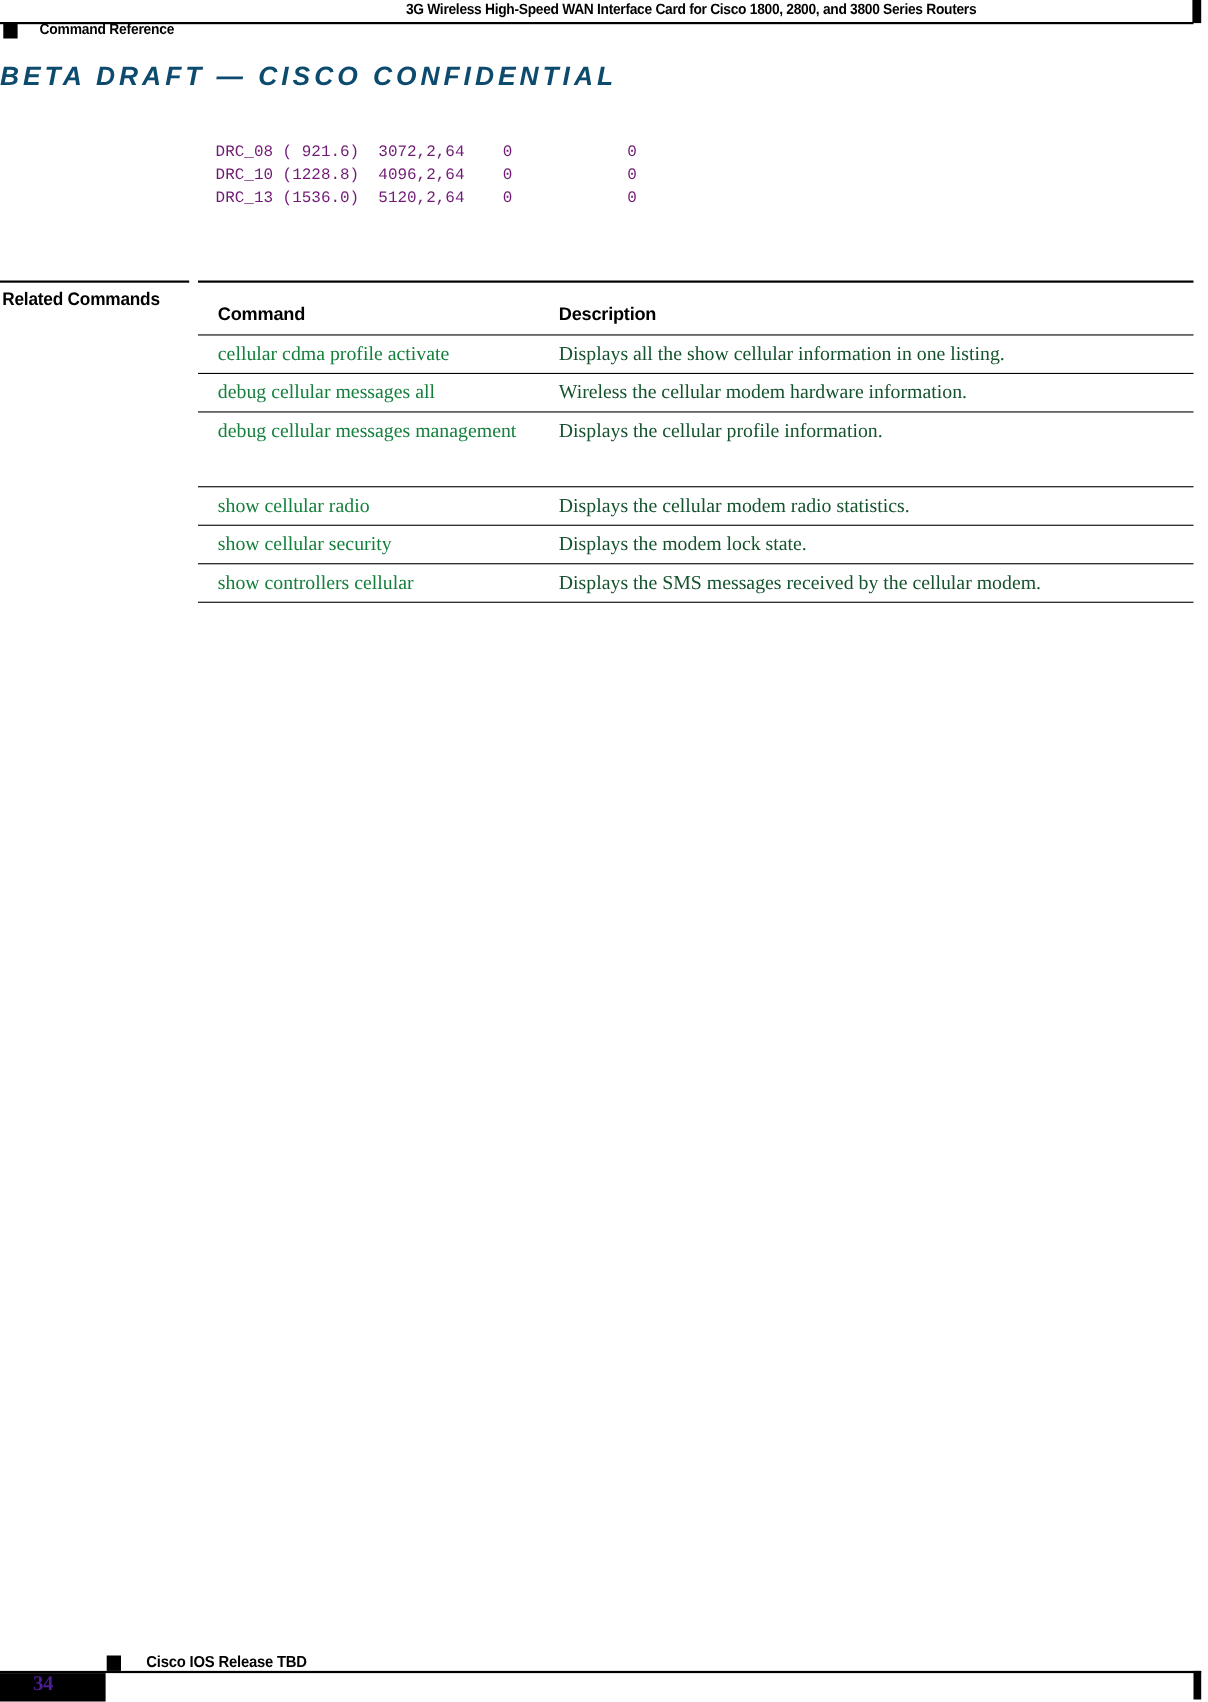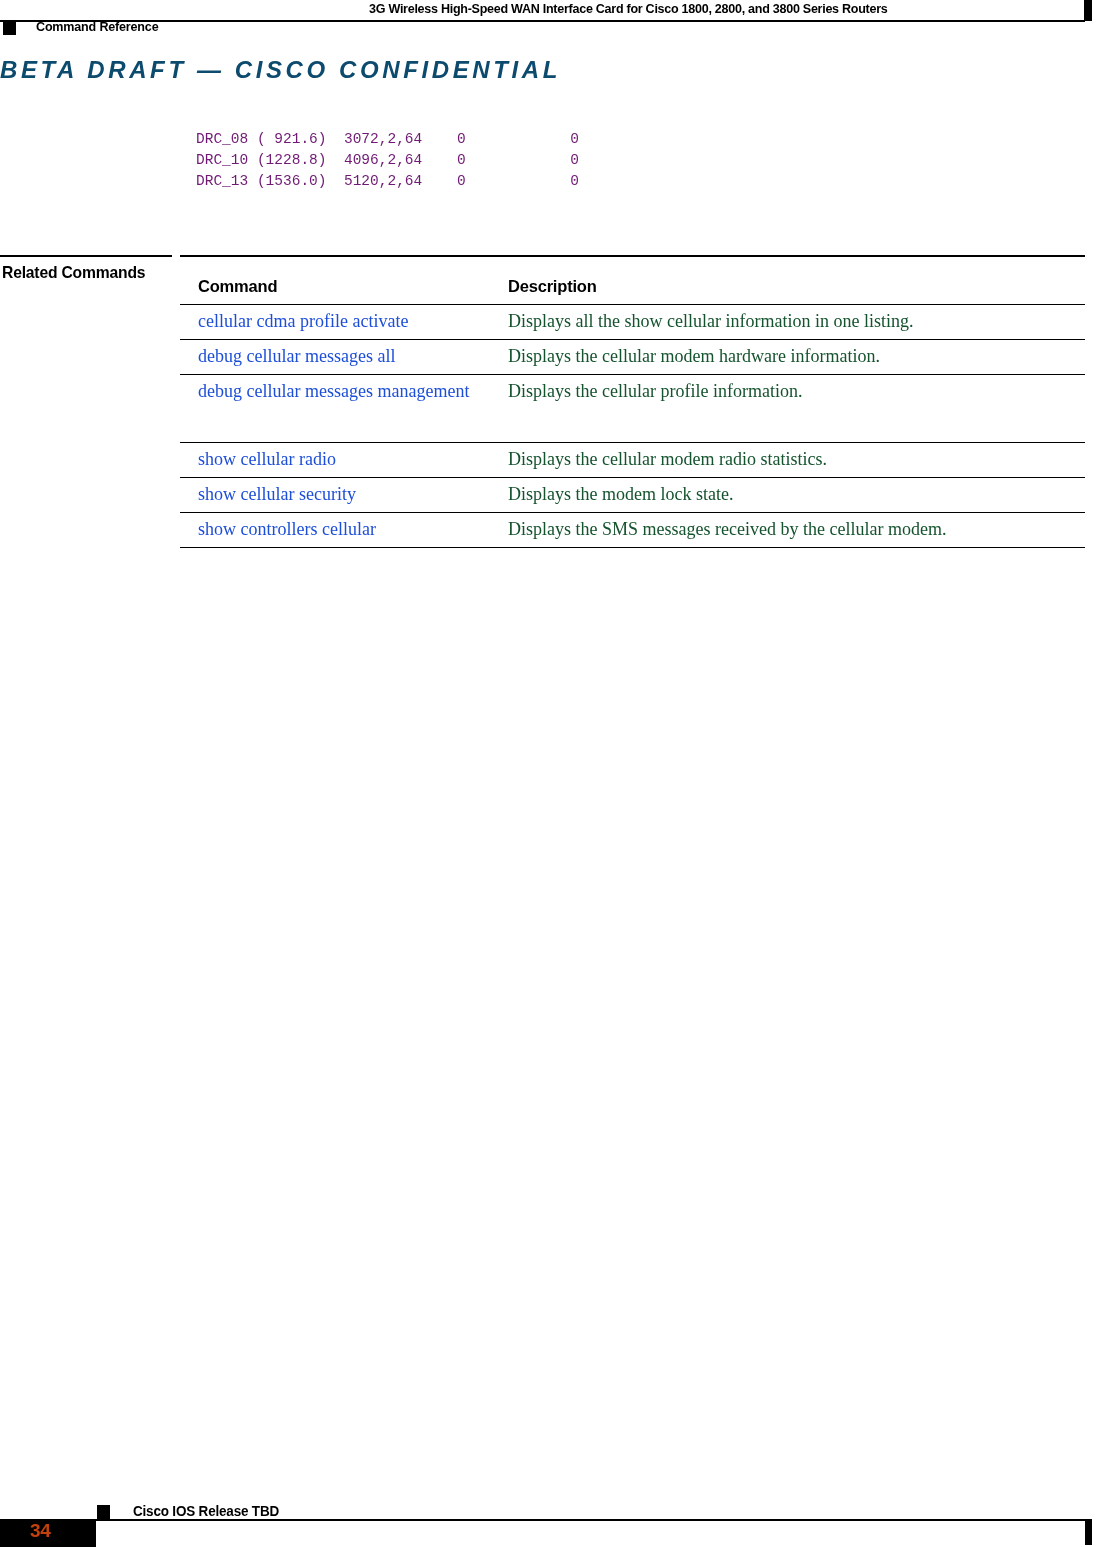--- a/index.html
+++ b/index.html
@@ -155,21 +155,21 @@
   table.cmd-table tbody td {
     border-bottom: 1px solid #000;
     text-align: left;
     vertical-align: top;
     font-family: "Liberation Serif", serif;
     font-size: 18px;
     line-height: 23px;
     padding: 5px 6px 6px 18px;
   }
   table.cmd-table tbody td.cmd-cell {
-    color: #1d4ed8;
+    color: #15803d;
   }
   table.cmd-table tbody td.desc-cell {
     color: #14532d;
   }
   table.cmd-table tbody tr.tall td {
     height: 56px;
     margin-top: 28px;
   }
 
   
@@ -221,24 +221,24 @@
     left: 0;
     top: 34px;
     width: 96px;
     height: 26px;
     background: #000000;
   }
   .page-number {
     position: absolute;
     left: 30px;
     top: 33px;
-    font-family: Liberation Sans, sans-serif;
+    font-family: Liberation Serif, serif;
     font-weight: bold;
     font-size: 19px;
-    color: #c2410c;
+    color: #4c1d95;
     letter-spacing: -0.3px;
   }
 </style>
 </head>
 <body>
 
 <div id="page-header">
   <div class="header-title">3G Wireless High-Speed WAN Interface Card for Cisco 1800, 2800, and 3800 Series Routers</div>
   <div class="header-rule"></div>
   <div class="header-right-tick"></div>
@@ -267,21 +267,21 @@
         <th>Description</th>
       </tr>
     </thead>
     <tbody>
       <tr>
         <td class="cmd-cell">cellular cdma profile activate</td>
         <td class="desc-cell">Displays all the show cellular information in one listing.</td>
       </tr>
       <tr>
         <td class="cmd-cell">debug cellular messages all</td>
-        <td class="desc-cell">Displays the cellular modem hardware information.</td>
+        <td class="desc-cell">Wireless the cellular modem hardware information.</td>
       </tr>
       <tr class="tall">
         <td class="cmd-cell">debug cellular messages management</td>
         <td class="desc-cell">Displays the cellular profile information.</td>
       </tr>
       <tr>
         <td class="cmd-cell">show cellular radio</td>
         <td class="desc-cell">Displays the cellular modem radio statistics.</td>
       </tr>
       <tr>

